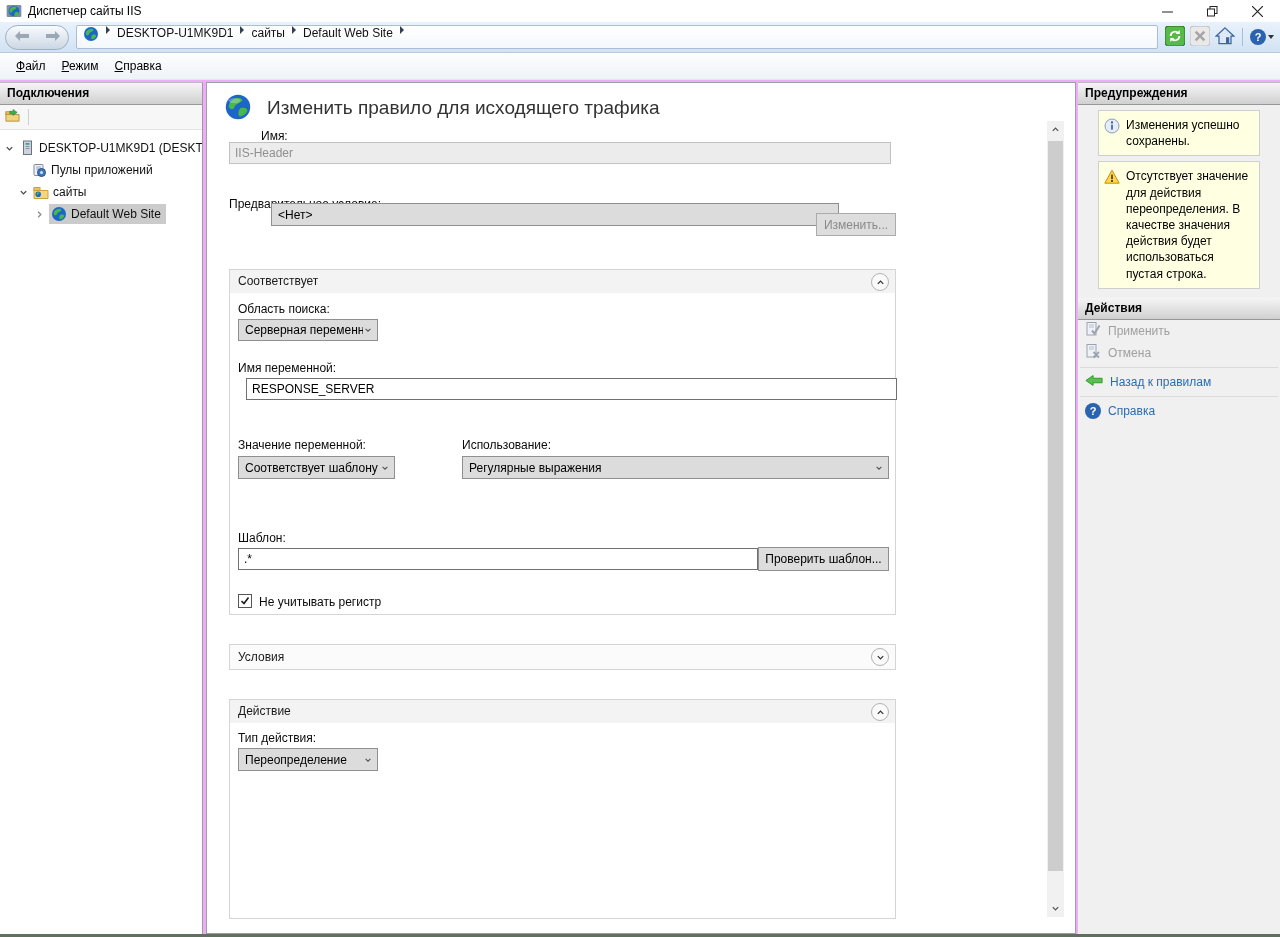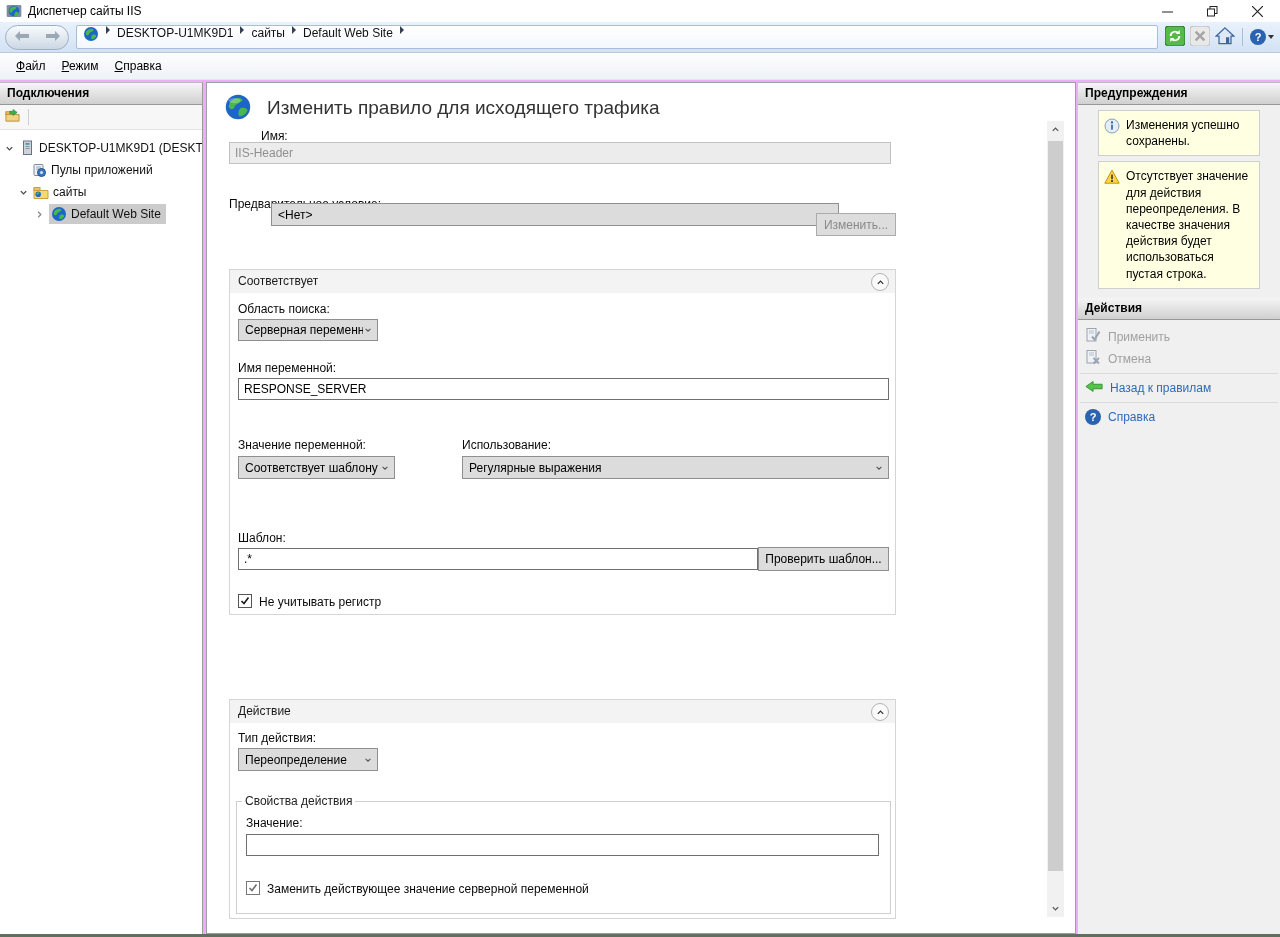--- a/index.html
+++ b/index.html
@@ -73,21 +73,21 @@
   fieldset.grp legend{font-size:12px; color:#222; padding:0 3px; margin-left:5px;}
   
   .vscroll{position:absolute; left:840px; top:38px; width:17px; height:796px; background:#f1f1f1;}
   .vs-arrow{position:absolute; left:0; width:17px; height:17px; display:flex; align-items:center; justify-content:center; background:#f1f1f1;}
   .vs-thumb{position:absolute; left:1px; top:20px; width:15px; height:730px; background:#cdcdcd;}
 
   
   .right-panel{position:absolute; left:1078px; top:2px; right:0; bottom:0; background:#f0f0f0; border-top:1px solid #bbb;}
   .alert{margin:5px 20px; border:1px solid #cfcfcf; background:#ffffe1; padding:6px 5px; display:flex; gap:6px; line-height:1.35; color:#000;}
   .alert .aicon{flex:0 0 16px; padding-top:1px;}
-  .action-list{padding-top:6px;}
+  .action-list{}
   .action-item{display:flex; align-items:center; gap:7px; height:22px; padding-left:7px;}
   .action-item.disabled{color:#a0a0a0;}
   .action-item .link{color:#2b6cb5;}
   .sepline{border-top:1px solid #dadada; margin:3px 2px;}
   .qicon{width:16px; height:16px; border-radius:50%; background:#2a63b0; color:#fff; font-weight:bold; font-size:11px; display:flex; align-items:center; justify-content:center;}
 </style>
 </head>
 <body>
 
 <div class="window">
@@ -283,21 +283,21 @@
             </svg>
         </div>
         <div class="lbl" style="left:8px; top:32px;">Область поиска:</div>
         <div class="combo" style="left:8px; top:49px; width:140px; height:22px;">
           <span class="cb-txt">Серверная переменн</span>
           <svg width="10" height="8" viewBox="0 0 10 10">
               <polyline points="2,3.5 5,6.5 8,3.5" fill="none" stroke="#555" stroke-width="1.4"></polyline>
             </svg>
         </div>
         <div class="lbl" style="left:8px; top:91px;">Имя переменной:</div>
-        <input class="txt-input" style="left: 8px; top: 108px; width: 651px;" value="RESPONSE_SERVER">
+        <input class="txt-input" style="left: 16px; top: 108px; width: 651px;" value="RESPONSE_SERVER">
 
         <div class="lbl" style="left:8px; top:168px;">Значение переменной:</div>
         <div class="combo" style="left:8px; top:186px; width:157px;">
           <span class="cb-txt">Соответствует шаблону</span>
           <svg width="10" height="8" viewBox="0 0 10 10">
               <polyline points="2,3.5 5,6.5 8,3.5" fill="none" stroke="#555" stroke-width="1.4"></polyline>
             </svg>
         </div>
         <div class="lbl" style="left:232px; top:168px;">Использование:</div>
         <div class="combo" style="left:232px; top:186px; width:427px;">
@@ -312,46 +312,43 @@
         <div class="btn" style="left:528px; top:277px; width:131px; height:24px;">Проверить шаблон...</div>
 
         <div class="cbx" style="left:8px; top:324px;">
           <svg width="10" height="10" viewBox="0 0 10 10">
               <polyline points="1.5,5 4,7.5 8.5,1.5" fill="none" stroke="#1a1a1a" stroke-width="1.6"></polyline>
             </svg>
         </div>
         <div class="lbl" style="left:29px; top:325px;">Не учитывать регистр</div>
       </div>
 
+      <div class="section" style="top:561px; height:26px;">
+        <div class="sec-hd" style="height:24px; line-height:24px; background:#fbfbfb;">Условия</div>
+        <div class="sec-toggle">
+          <svg width="9" height="9" viewBox="0 0 10 10">
+              <polyline points="2,3.5 5,6.5 8,3.5" fill="none" stroke="#333" stroke-width="1.4"></polyline>
+            </svg>
+        </div>
+      </div>
 
       <div class="section" style="top:616px; height:220px;">
         <div class="sec-hd">Действие</div>
         <div class="sec-toggle">
           <svg width="9" height="9" viewBox="0 0 10 10">
               <polyline points="2,6.5 5,3.5 8,6.5" fill="none" stroke="#333" stroke-width="1.4"></polyline>
             </svg>
         </div>
         <div class="lbl" style="left:8px; top:31px;">Тип действия:</div>
         <div class="combo" style="left:8px; top:48px; width:140px;">
           <span class="cb-txt">Переопределение</span>
           <svg width="10" height="8" viewBox="0 0 10 10">
               <polyline points="2,3.5 5,6.5 8,3.5" fill="none" stroke="#555" stroke-width="1.4"></polyline>
             </svg>
         </div>
-        <fieldset class="grp" style="left:6px; top:94px; width:655px; height:120px;">
-          <legend>Свойства действия</legend>
-          <div class="lbl" style="left:9px; top:8px;">Значение:</div>
-          <input class="txt-input" style="left: 9px; top: 26px; width: 633px; border-color: rgb(111, 111, 111);" value="">
-          <div class="cbx" style="left:9px; top:73px; border-color:#777;">
-            <svg width="10" height="10" viewBox="0 0 10 10">
-                <polyline points="1.5,5 4,7.5 8.5,1.5" fill="none" stroke="#6e6e6e" stroke-width="1.6"></polyline>
-              </svg>
-          </div>
-          <div class="lbl" style="left:30px; top:74px;">Заменить действующее значение серверной переменной</div>
-        </fieldset>
       </div>
 
       <div class="vscroll">
         <div class="vs-arrow" style="top:0;">
           <svg width="9" height="9" viewBox="0 0 10 10">
               <polyline points="2,6.5 5,3.5 8,6.5" fill="none" stroke="#555" stroke-width="1.4"></polyline>
             </svg>
         </div>
         <div class="vs-thumb"></div>
         <div class="vs-arrow" style="bottom:0;">

